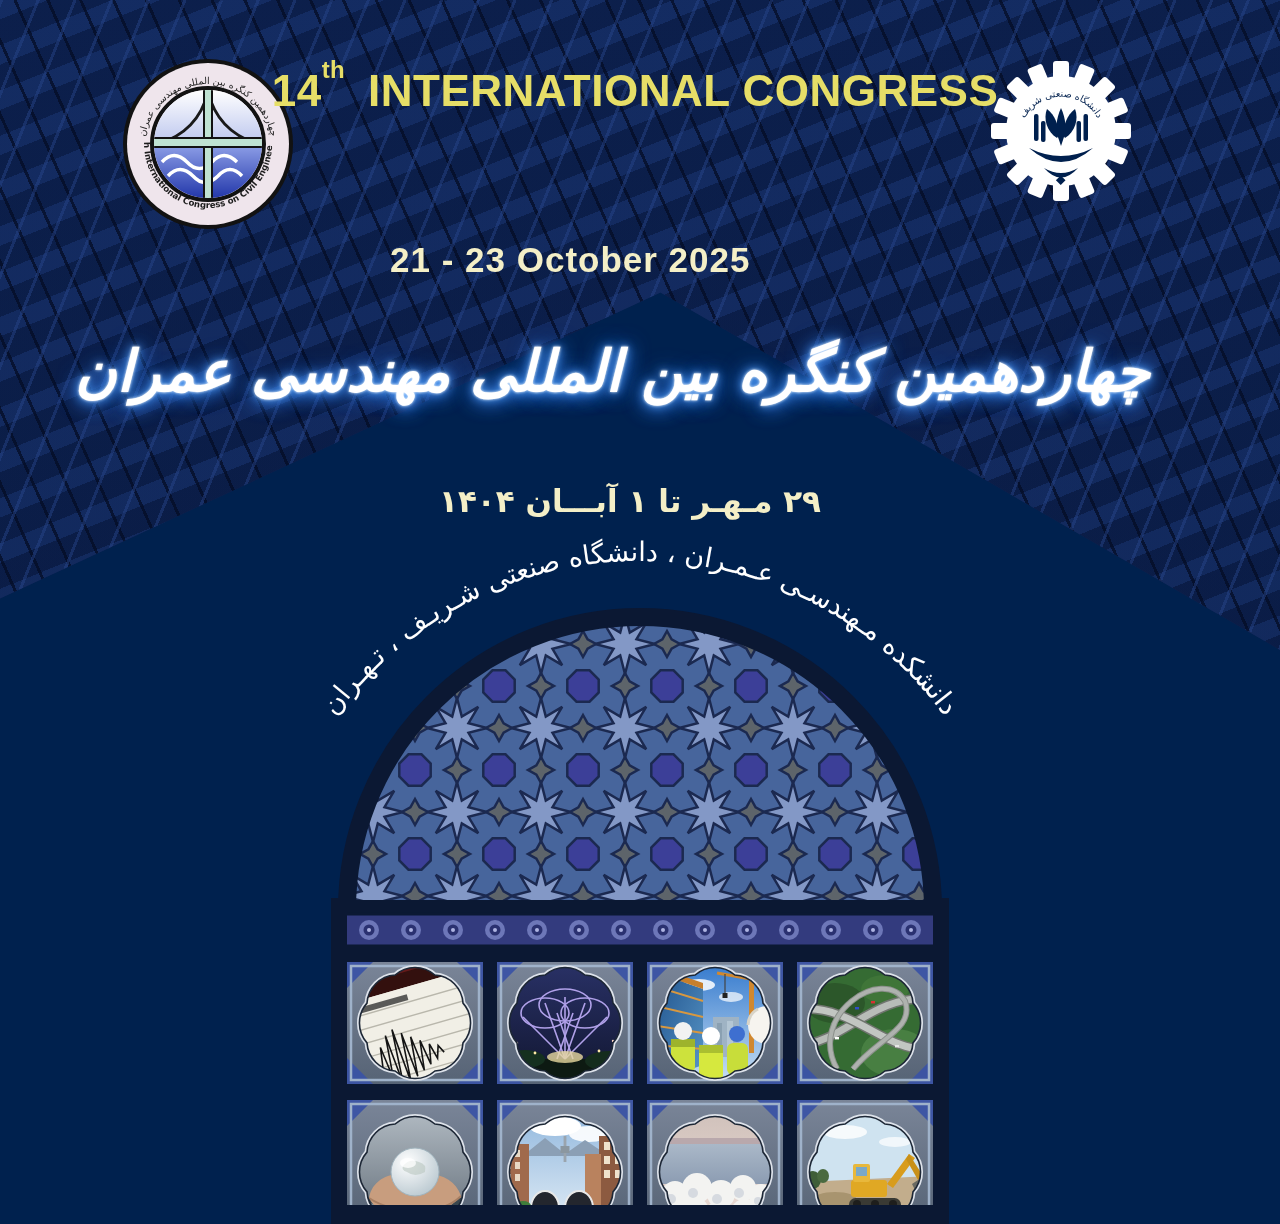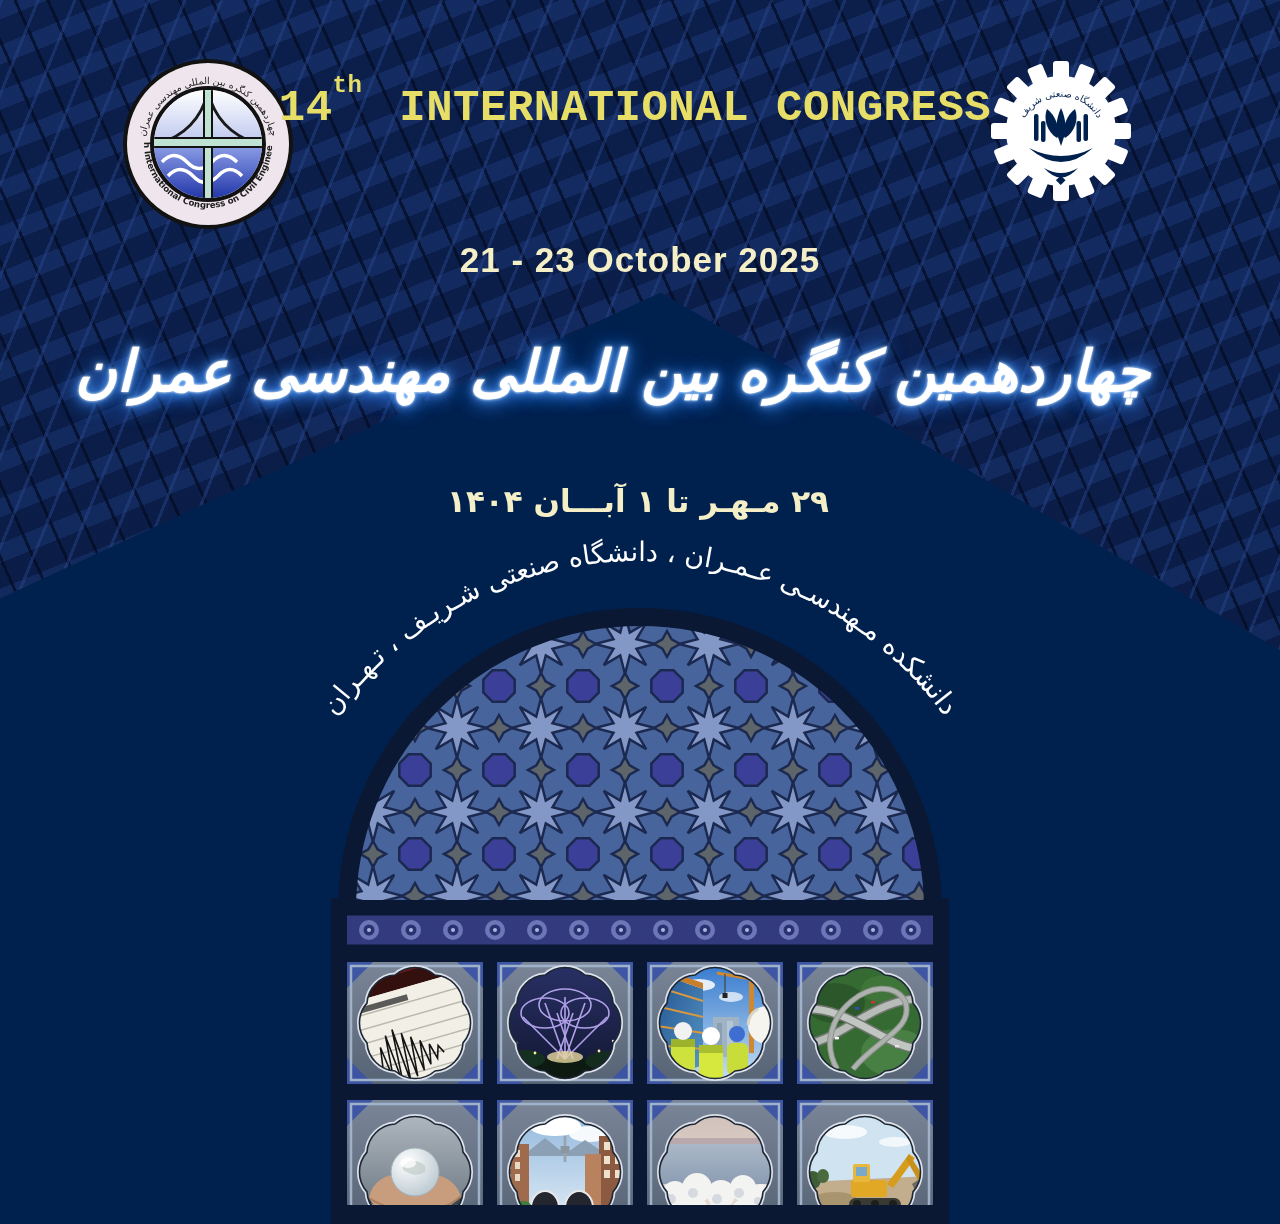--- a/index.html
+++ b/index.html
@@ -15,30 +15,30 @@
       repeating-linear-gradient(158deg, rgba(30,56,116,.35) 0 18px, rgba(8,20,52,.35) 18px 42px),
       linear-gradient(180deg,#0e2558,#0a1e4a);
     clip-path:polygon(0 0,100% 0,100% 53.1%,51.6% 23.9%,0 48.9%);}
 
   .abs{position:absolute;}
 
   
   .title-line{left:250px;width:770px;text-align:center;color:#e6de67;
     font-weight:bold;font-size:44px;letter-spacing:.5px;white-space:nowrap;}
   .title-line sup{font-size:24px;vertical-align:28px;margin-right:10px;}
-  #title1{top:72px;font-family:Liberation Mono, monospace;} #title2{top:156px;}
-  .date-en{left:390px;top:240px;width:500px;text-align:center;color:#f4efc7;
+  #title1{top:56px;} #title2{top:156px;}
+  .date-en{left:390px;top:240px;width:500px;color:#f4efc7;
     font-weight:bold;font-size:35px;letter-spacing:1px;}
 
   
   .fa{font-family:"DejaVu Sans",sans-serif;direction:rtl;}
   .farsi-title{left:140px;top:338px;width:1010px;text-align:center;color:#fff;
     font-weight:bold;font-style:italic;font-size:57px;white-space:nowrap;
     text-shadow:0 0 3px #fff,0 0 10px #55a4ff,0 0 22px #2b6fd4,0 3px 18px #2b6fd4;}
-  .farsi-date{left:388px;top:483px;width:500px;text-align:center;color:#f4efc7;
+  .farsi-date{left:380px;top:483px;width:500px;text-align:center;color:#f4efc7;
     font-weight:bold;font-size:31px;}
 
   svg text{font-family:"DejaVu Sans",sans-serif;}
 </style>
 </head>
 <body>
 
 <div class="poster">
   <div class="bg-texture abs"></div>
 

